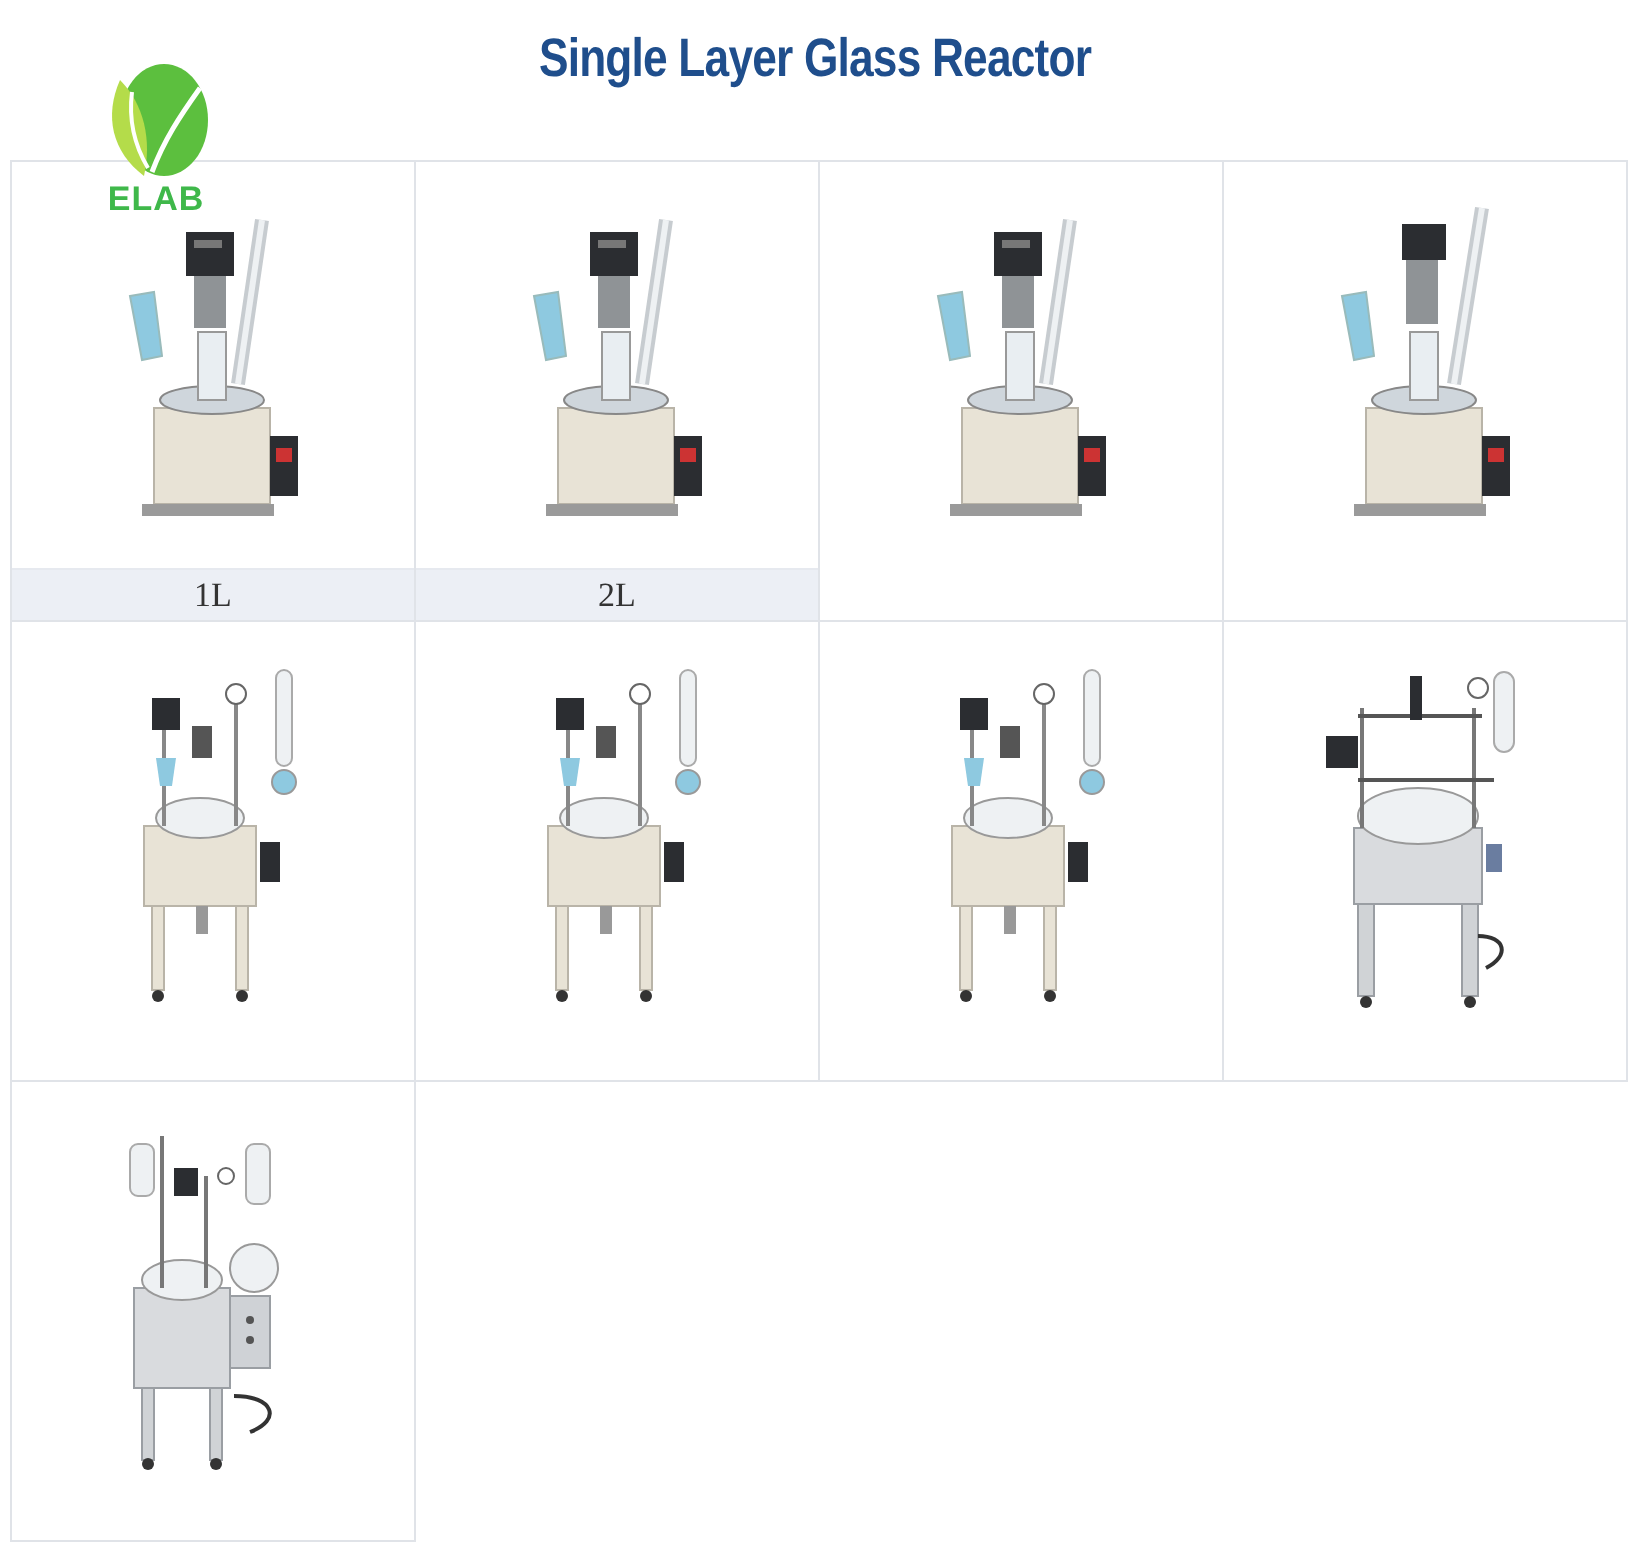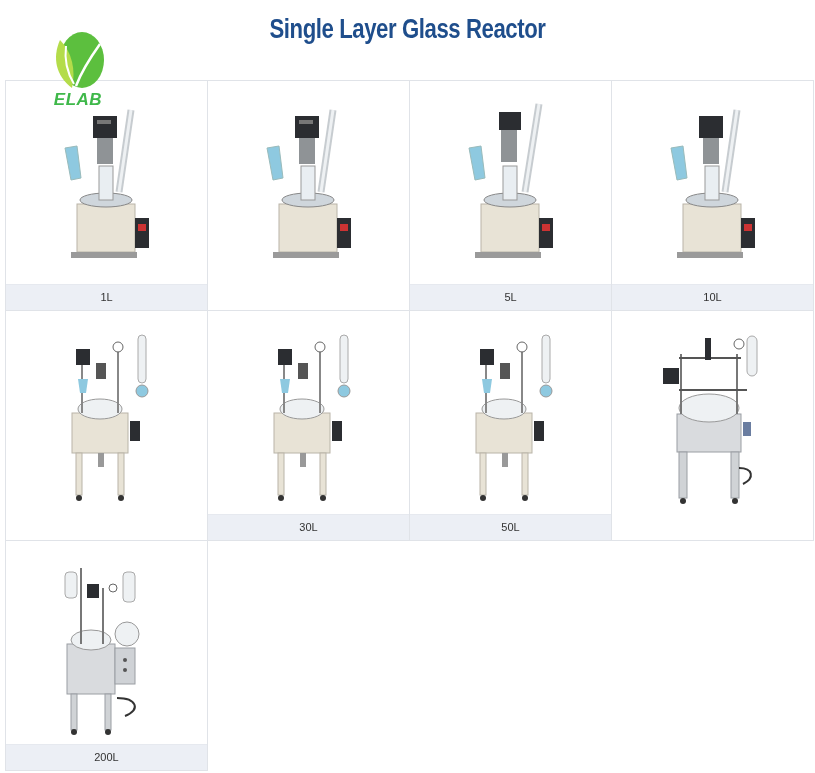--- a/index.html
+++ b/index.html
@@ -5,35 +5,35 @@
   html, body { margin: 0; padding: 0; background: #ffffff; }
   body { width: 815px; height: 773px; position: relative; overflow: hidden; font-family: "Liberation Sans", sans-serif; }
   .title {
     position: absolute; left: 0; top: 14px; width: 815px; text-align: center;
     font-family: "Liberation Sans", sans-serif; font-weight: bold; font-size: 27px;
     color: #1f4e8c; letter-spacing: -0.5px; transform: scaleX(0.82); transform-origin: 50% 50%;
   }
   .logo { position: absolute; left: 46px; top: 30px; width: 64px; height: 80px; z-index: 5; }
   .logo-text {
     position: absolute; left: 0; top: 60px; width: 64px; text-align: center;
-    font-weight: bold; font-style: italic; font-size: 17px; color: #3fb84a; letter-spacing: 0.5px;
+    font-weight: bold; font-size: 17px; color: #3fb84a; letter-spacing: 0.5px;
   }
   .grid {
     position: absolute; left: 5px; top: 80px; width: 808px;
     display: grid; grid-template-columns: repeat(4, 202px); grid-auto-rows: 230px;
     border-top: 1px solid #e0e3e8; border-left: 1px solid #e0e3e8;
   }
   .cell {
     position: relative; border-right: 1px solid #e0e3e8; border-bottom: 1px solid #e0e3e8;
     box-sizing: border-box; background: #fff;
   }
   .img-area { position: absolute; left: 0; top: 0; right: 0; height: 204px; display: flex; align-items: center; justify-content: center; }
   .label {
     position: absolute; left: 0; right: 0; bottom: 0; height: 25px; background: #eceff5;
-    border-top: 1px solid #e6e9ef; font-size: 11px; color: #333; text-align: center; line-height: 25px;
+    border-top: 1px solid #e6e9ef; font-size: 17px; color: #333; text-align: center; line-height: 25px; font-family: Liberation Serif, serif;
   }
   svg { display: block; }
 </style>
 </head>
 <body>
 
 <div class="title">Single Layer Glass Reactor</div>
 
 <div class="logo">
   <svg width="64" height="60" viewBox="0 0 64 60">
@@ -60,77 +60,77 @@
           <rect x="50" y="24" width="14" height="4" fill="#777"></rect>
         <rect x="50" y="42" width="16" height="26" fill="#8f9396"></rect>
         <path d="M18 52 L30 50 L34 82 L24 84 Z" fill="#8ec9e0" stroke="#9bb"></path>
         <line x1="84" y1="14" x2="72" y2="96" stroke="#c7ccd0" stroke-width="7"></line>
         <line x1="84" y1="14" x2="72" y2="96" stroke="#eef1f3" stroke-width="3"></line>
       </svg>
     </div>
     <div class="label">1L</div>
   </div>
 
-
   <div class="cell">
     <div class="img-area">
       <svg width="120" height="175" viewBox="0 0 120 175">
         <rect x="30" y="108" width="58" height="48" fill="#e8e3d6" stroke="#b9b4a8"></rect>
         <rect x="24" y="156" width="66" height="6" fill="#9a9a9a"></rect>
         <rect x="88" y="122" width="14" height="30" fill="#2b2d31"></rect>
           <rect x="91" y="128" width="8" height="7" fill="#c33"></rect>
         <ellipse cx="59" cy="104" rx="26" ry="7" fill="#cfd6dc" stroke="#888"></ellipse>
         <rect x="52" y="70" width="14" height="34" fill="#e9eef2" stroke="#999"></rect>
         <rect x="46" y="20" width="24" height="22" fill="#2b2d31"></rect>
           <rect x="50" y="24" width="14" height="4" fill="#777"></rect>
         <rect x="50" y="42" width="16" height="26" fill="#8f9396"></rect>
         <path d="M18 52 L30 50 L34 82 L24 84 Z" fill="#8ec9e0" stroke="#9bb"></path>
         <line x1="84" y1="14" x2="72" y2="96" stroke="#c7ccd0" stroke-width="7"></line>
         <line x1="84" y1="14" x2="72" y2="96" stroke="#eef1f3" stroke-width="3"></line>
       </svg>
     </div>
+    <div class="label">2L</div>
+  </div>
+
+  <div class="cell">
+    <div class="img-area">
+      <svg width="120" height="175" viewBox="0 0 120 175">
+        <rect x="30" y="108" width="58" height="48" fill="#e8e3d6" stroke="#b9b4a8"></rect>
+        <rect x="24" y="156" width="66" height="6" fill="#9a9a9a"></rect>
+        <rect x="88" y="122" width="14" height="30" fill="#2b2d31"></rect>
+          <rect x="91" y="128" width="8" height="7" fill="#c33"></rect>
+        <ellipse cx="59" cy="104" rx="26" ry="7" fill="#cfd6dc" stroke="#888"></ellipse>
+        <rect x="52" y="70" width="14" height="34" fill="#e9eef2" stroke="#999"></rect>
+        <rect x="46" y="20" width="24" height="22" fill="#2b2d31"></rect>
+          <rect x="50" y="24" width="14" height="4" fill="#777"></rect>
+        <rect x="50" y="42" width="16" height="26" fill="#8f9396"></rect>
+        <path d="M18 52 L30 50 L34 82 L24 84 Z" fill="#8ec9e0" stroke="#9bb"></path>
+        <line x1="84" y1="14" x2="72" y2="96" stroke="#c7ccd0" stroke-width="7"></line>
+        <line x1="84" y1="14" x2="72" y2="96" stroke="#eef1f3" stroke-width="3"></line>
+      </svg>
+    </div>
   </div>
 
   <div class="cell">
     <div class="img-area">
       <svg width="120" height="175" viewBox="0 0 120 175">
         <rect x="30" y="108" width="58" height="48" fill="#e8e3d6" stroke="#b9b4a8"></rect>
         <rect x="24" y="156" width="66" height="6" fill="#9a9a9a"></rect>
         <rect x="88" y="122" width="14" height="30" fill="#2b2d31"></rect>
           <rect x="91" y="128" width="8" height="7" fill="#c33"></rect>
         <ellipse cx="59" cy="104" rx="26" ry="7" fill="#cfd6dc" stroke="#888"></ellipse>
         <rect x="52" y="70" width="14" height="34" fill="#e9eef2" stroke="#999"></rect>
         <rect x="48" y="16" width="22" height="18" fill="#2b2d31"></rect>
         <rect x="50" y="34" width="16" height="32" fill="#8f9396"></rect>
         <path d="M18 52 L30 50 L34 82 L24 84 Z" fill="#8ec9e0" stroke="#9bb"></path>
         <line x1="88" y1="8" x2="74" y2="96" stroke="#c7ccd0" stroke-width="7"></line>
         <line x1="88" y1="8" x2="74" y2="96" stroke="#eef1f3" stroke-width="3"></line>
       </svg>
     </div>
-    <div class="label">5L</div>
-  </div>
-
-  <div class="cell">
-    <div class="img-area">
-      <svg width="120" height="175" viewBox="0 0 120 175">
-        <rect x="30" y="108" width="58" height="48" fill="#e8e3d6" stroke="#b9b4a8"></rect>
-        <rect x="24" y="156" width="66" height="6" fill="#9a9a9a"></rect>
-        <rect x="88" y="122" width="14" height="30" fill="#2b2d31"></rect>
-          <rect x="91" y="128" width="8" height="7" fill="#c33"></rect>
-        <ellipse cx="59" cy="104" rx="26" ry="7" fill="#cfd6dc" stroke="#888"></ellipse>
-        <rect x="52" y="70" width="14" height="34" fill="#e9eef2" stroke="#999"></rect>
-        <rect x="46" y="20" width="24" height="22" fill="#2b2d31"></rect>
-        <rect x="50" y="42" width="16" height="26" fill="#8f9396"></rect>
-        <path d="M18 52 L30 50 L34 82 L24 84 Z" fill="#8ec9e0" stroke="#9bb"></path>
-        <line x1="84" y1="14" x2="72" y2="96" stroke="#c7ccd0" stroke-width="7"></line>
-        <line x1="84" y1="14" x2="72" y2="96" stroke="#eef1f3" stroke-width="3"></line>
-      </svg>
-    </div>
-    <div class="label">10L</div>
-  </div>
+  </div>
+
 
   <div class="cell">
     <div class="img-area">
       <svg width="130" height="185" viewBox="0 0 130 185">
         <rect x="30" y="92" width="56" height="40" fill="#e8e3d6" stroke="#b9b4a8"></rect>
         <rect x="34" y="132" width="6" height="42" fill="#e8e3d6" stroke="#b9b4a8"></rect>
         <rect x="76" y="132" width="6" height="42" fill="#e8e3d6" stroke="#b9b4a8"></rect>
         <circle cx="37" cy="177" r="3" fill="#333"></circle>
           <circle cx="79" cy="177" r="3" fill="#333"></circle>
         <rect x="56" y="132" width="6" height="14" fill="#999"></rect>
@@ -162,21 +162,20 @@
         <line x1="40" y1="30" x2="40" y2="92" stroke="#888" stroke-width="2"></line>
         <line x1="76" y1="30" x2="76" y2="92" stroke="#888" stroke-width="2"></line>
         <rect x="34" y="28" width="14" height="16" fill="#2b2d31"></rect>
         <rect x="54" y="42" width="10" height="16" fill="#555"></rect>
         <circle cx="76" cy="26" r="5" fill="#fff" stroke="#666"></circle>
         <rect x="96" y="14" width="8" height="48" rx="4" fill="#eef1f3" stroke="#aaa"></rect>
         <circle cx="100" cy="70" r="6" fill="#8ec9e0" stroke="#999"></circle>
         <path d="M36 58 L46 58 L44 72 L38 72 Z" fill="#8ec9e0"></path>
       </svg>
     </div>
-    <div class="label">30L</div>
   </div>
 
   <div class="cell">
     <div class="img-area">
       <svg width="130" height="185" viewBox="0 0 130 185">
         <rect x="30" y="92" width="56" height="40" fill="#e8e3d6" stroke="#b9b4a8"></rect>
         <rect x="34" y="132" width="6" height="42" fill="#e8e3d6" stroke="#b9b4a8"></rect>
         <rect x="76" y="132" width="6" height="42" fill="#e8e3d6" stroke="#b9b4a8"></rect>
         <circle cx="37" cy="177" r="3" fill="#333"></circle>
           <circle cx="79" cy="177" r="3" fill="#333"></circle>
@@ -186,21 +185,20 @@
         <line x1="40" y1="30" x2="40" y2="92" stroke="#888" stroke-width="2"></line>
         <line x1="76" y1="30" x2="76" y2="92" stroke="#888" stroke-width="2"></line>
         <rect x="34" y="28" width="14" height="16" fill="#2b2d31"></rect>
         <rect x="54" y="42" width="10" height="16" fill="#555"></rect>
         <circle cx="76" cy="26" r="5" fill="#fff" stroke="#666"></circle>
         <rect x="96" y="14" width="8" height="48" rx="4" fill="#eef1f3" stroke="#aaa"></rect>
         <circle cx="100" cy="70" r="6" fill="#8ec9e0" stroke="#999"></circle>
         <path d="M36 58 L46 58 L44 72 L38 72 Z" fill="#8ec9e0"></path>
       </svg>
     </div>
-    <div class="label">50L</div>
   </div>
 
   <div class="cell">
     <div class="img-area">
       <svg width="140" height="190" viewBox="0 0 140 190">
         <rect x="34" y="96" width="64" height="38" fill="#d9dbde" stroke="#9a9ea3"></rect>
         <rect x="36" y="134" width="8" height="46" fill="#d0d3d6" stroke="#9a9ea3"></rect>
         <rect x="88" y="134" width="8" height="46" fill="#d0d3d6" stroke="#9a9ea3"></rect>
         <circle cx="40" cy="183" r="3" fill="#333"></circle>
           <circle cx="92" cy="183" r="3" fill="#333"></circle>
@@ -234,16 +232,15 @@
         <circle cx="90" cy="86" r="12" fill="#eef1f3" stroke="#999"></circle>
         <line x1="44" y1="20" x2="44" y2="96" stroke="#777" stroke-width="2"></line>
         <line x1="66" y1="40" x2="66" y2="96" stroke="#777" stroke-width="2"></line>
         <rect x="28" y="24" width="12" height="26" rx="4" fill="#eef1f3" stroke="#aaa"></rect>
         <rect x="50" y="36" width="12" height="14" fill="#2b2d31"></rect>
         <circle cx="76" cy="40" r="4" fill="#fff" stroke="#666"></circle>
         <rect x="86" y="24" width="12" height="30" rx="4" fill="#eef1f3" stroke="#aaa"></rect>
         <path d="M80 150 C100 150 104 162 88 168" stroke="#333" stroke-width="2" fill="none"></path>
       </svg>
     </div>
-    <div class="label">200L</div>
   </div>
 
 </div>
 
 </body></html>

